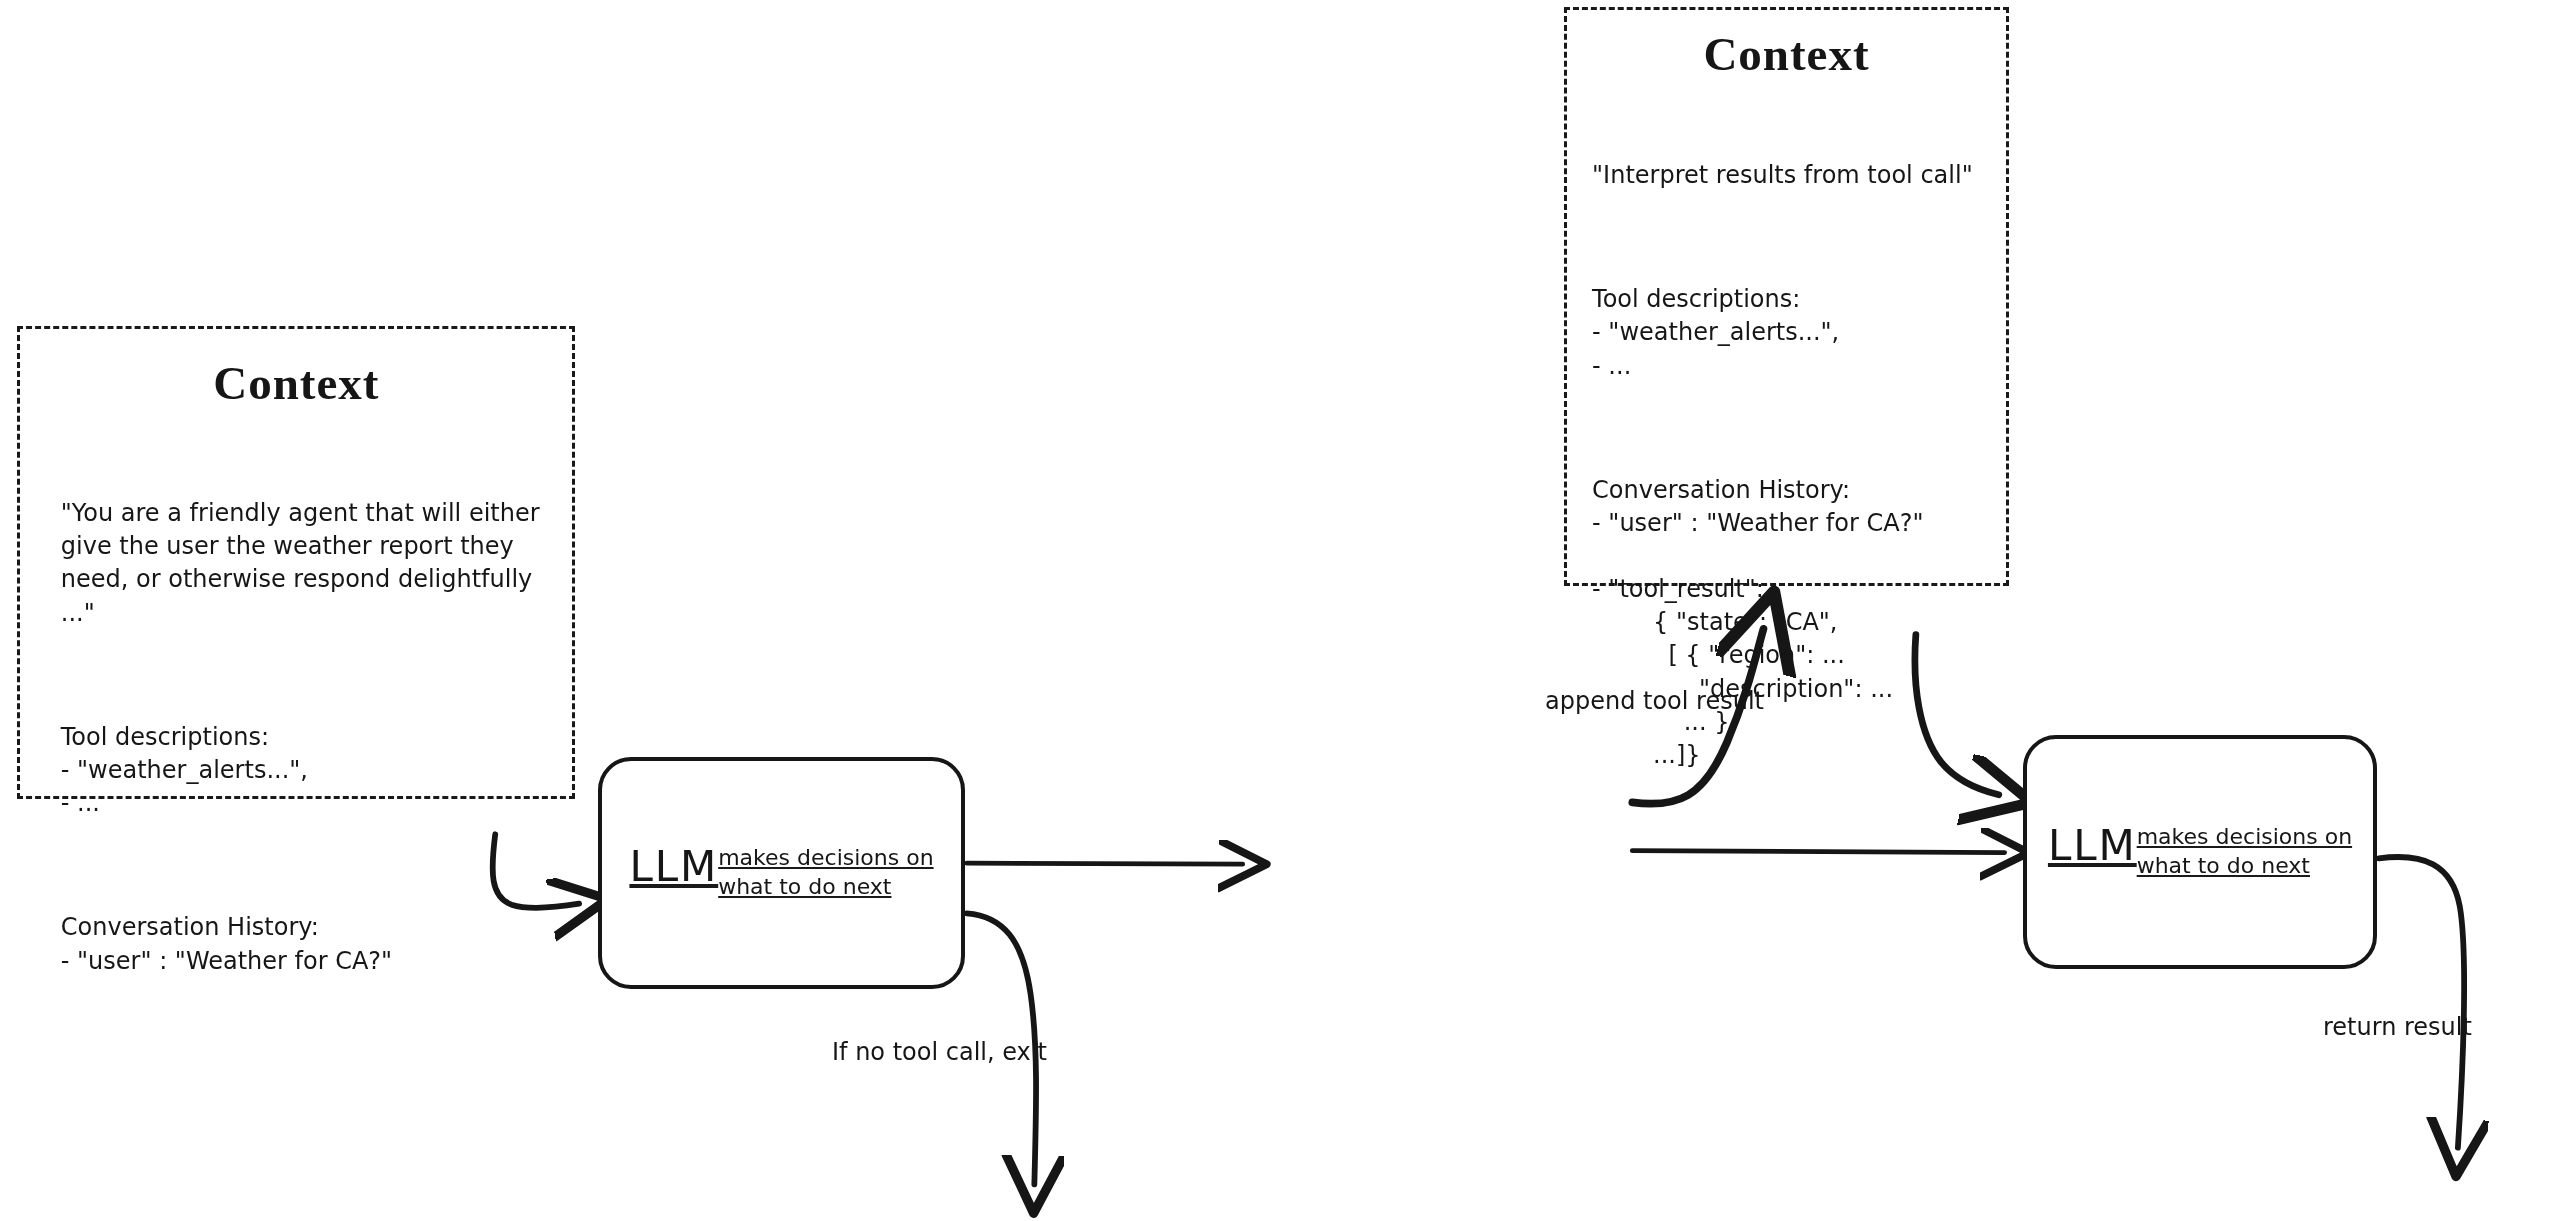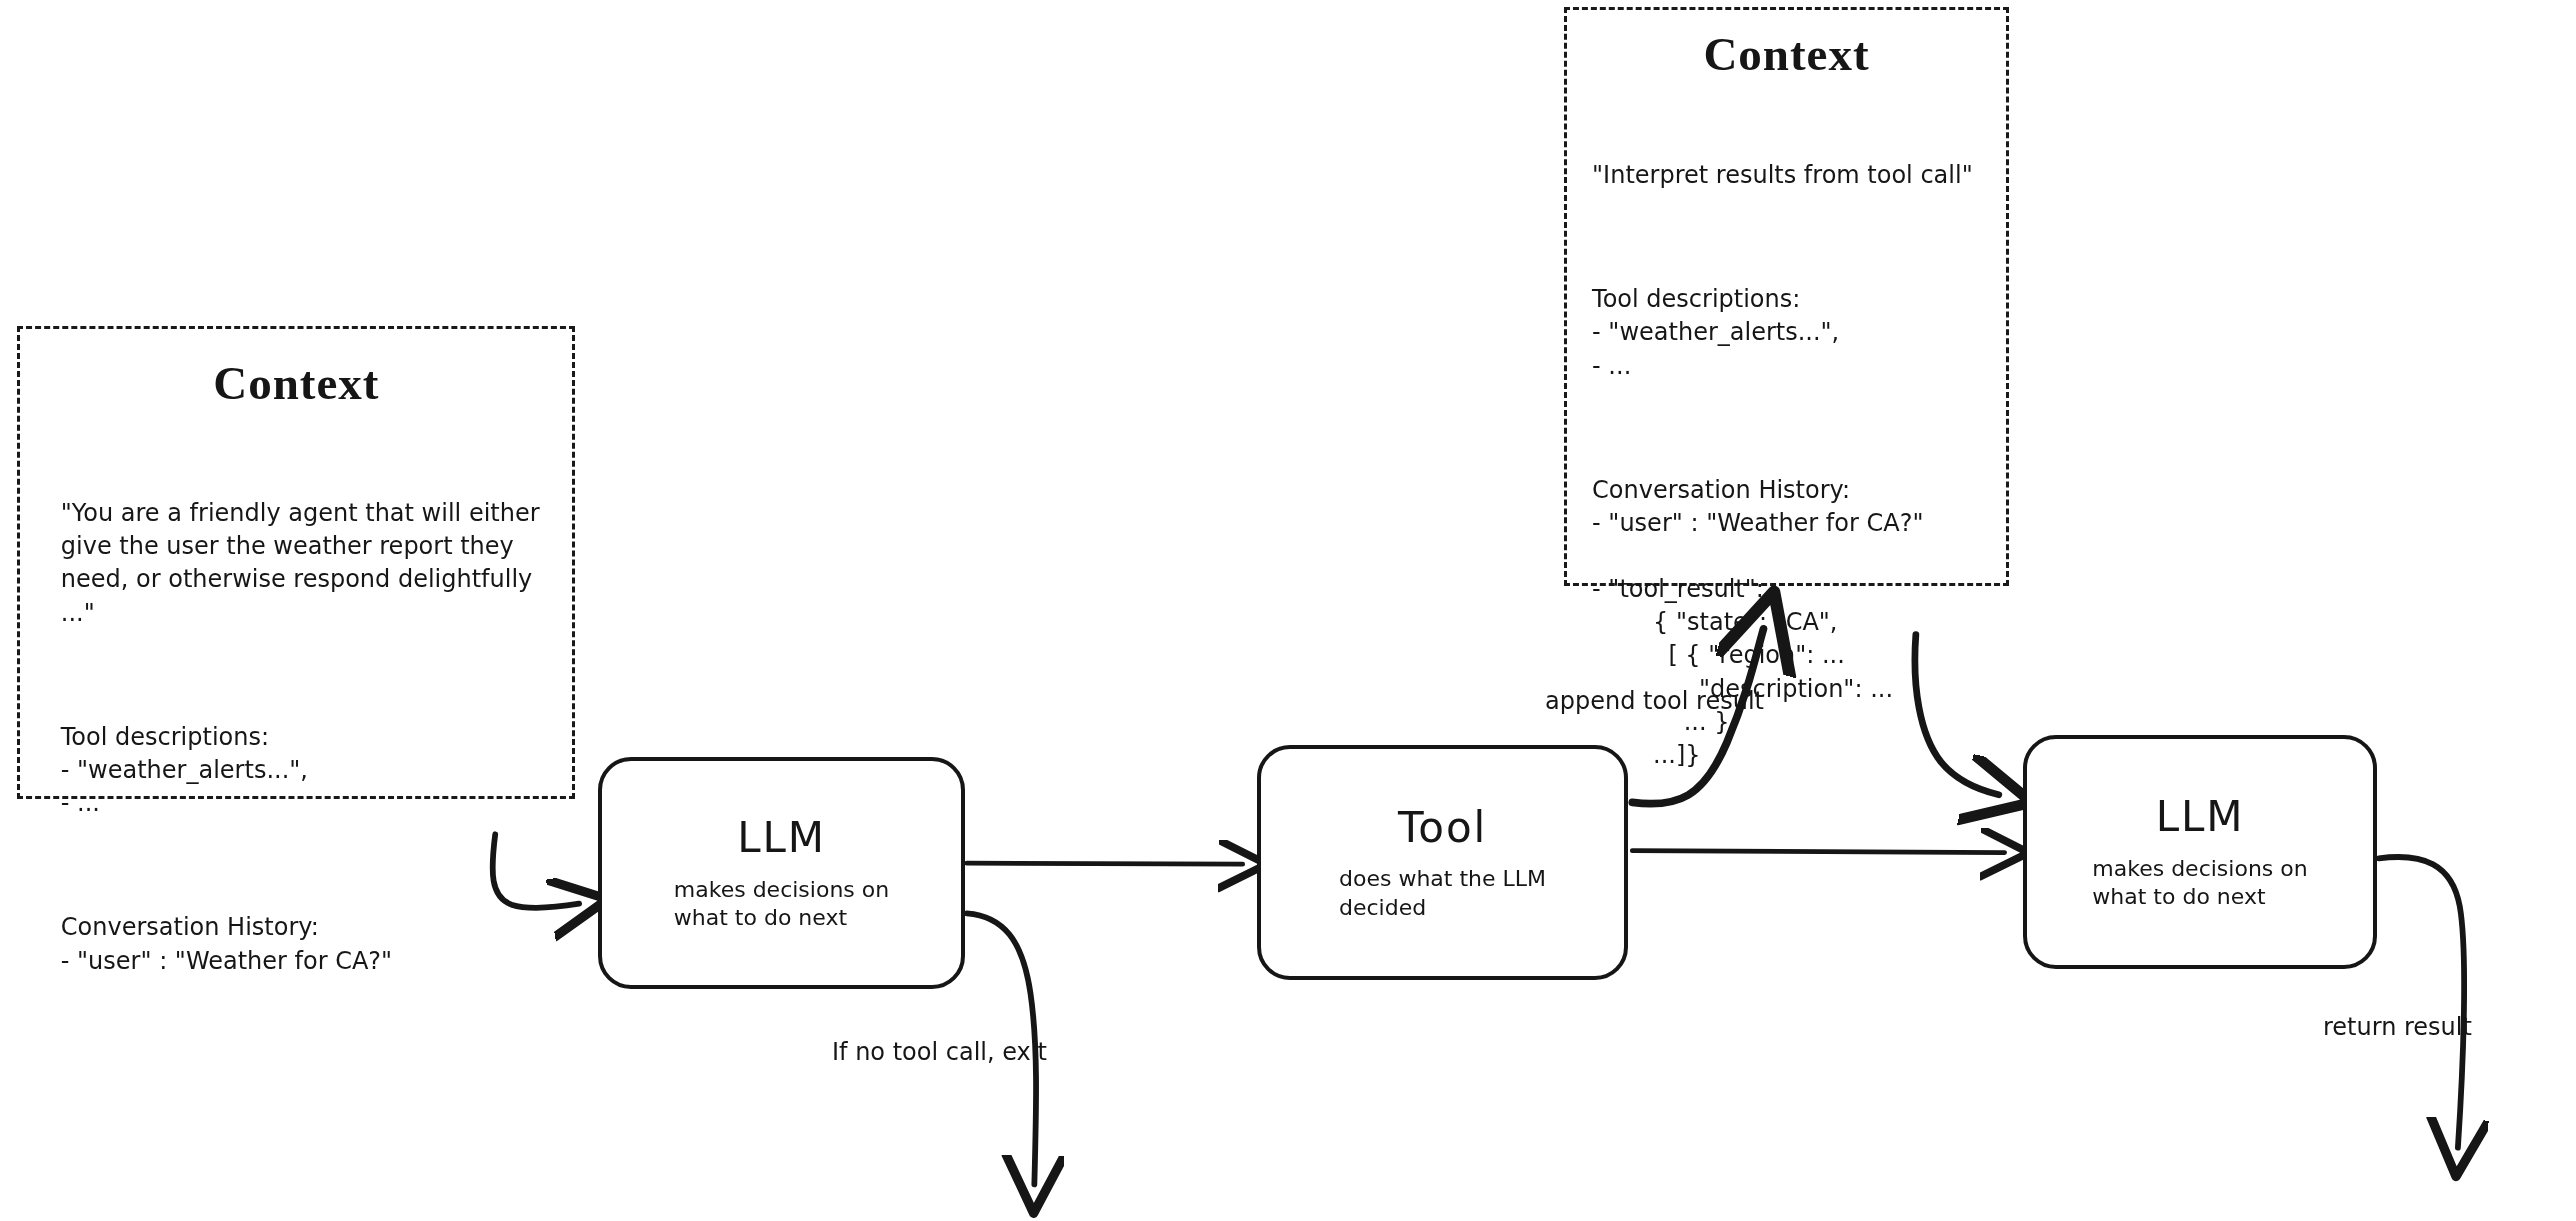--- a/index.html
+++ b/index.html
@@ -69,23 +69,24 @@
   #context-right .ctx-body { padding-left: 7.7px; }
 
   
   .node {
     position: absolute;
     box-sizing: border-box;
     border: 4.8px solid #161616;
     border-radius: 33px;
     background: #ffffff;
     display: flex;
-    flex-direction: column;
+    flex-direction: row;
     align-items: center;
     justify-content: center;
+    text-decoration: underline;
   }
   .node-title {
     font-size: 42px;
     font-weight: 400;
     letter-spacing: 1.9px;
     color: #161616;
     margin-bottom: 13.5px;
   }
   .node-sub {
     font-size: 22px;
@@ -174,25 +175,20 @@
         ...]}</span></p>
     </div>
   </div>
 
   <div class="node" id="node-llm-1">
     <div class="node-title">LLM</div>
     <div class="node-sub">makes decisions on
 what to do next</div>
   </div>
 
-  <div class="node" id="node-tool">
-    <div class="node-title">Tool</div>
-    <div class="node-sub">does what the LLM
-decided</div>
-  </div>
 
   <div class="node" id="node-llm-2">
     <div class="node-title">LLM</div>
     <div class="node-sub">makes decisions on
 what to do next</div>
   </div>
 
   <div class="edge-label" id="label-append-tool-result">append tool result</div>
 
   <div class="edge-label" id="label-if-no-tool-call">If no tool call, exit</div>

